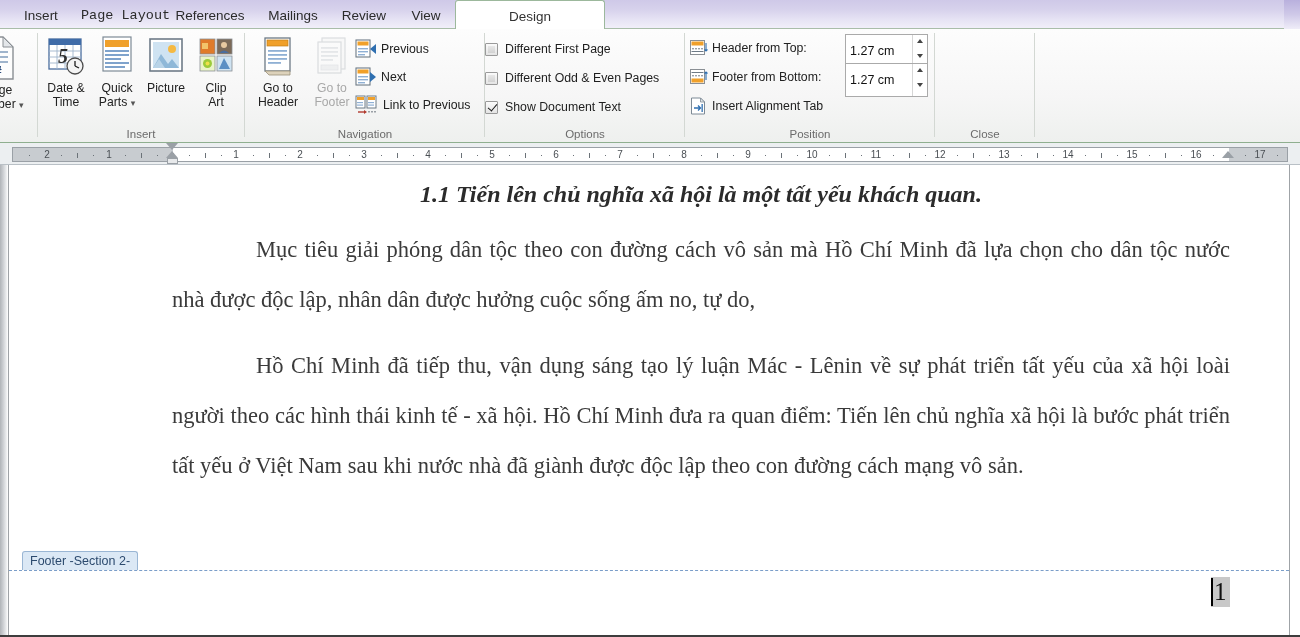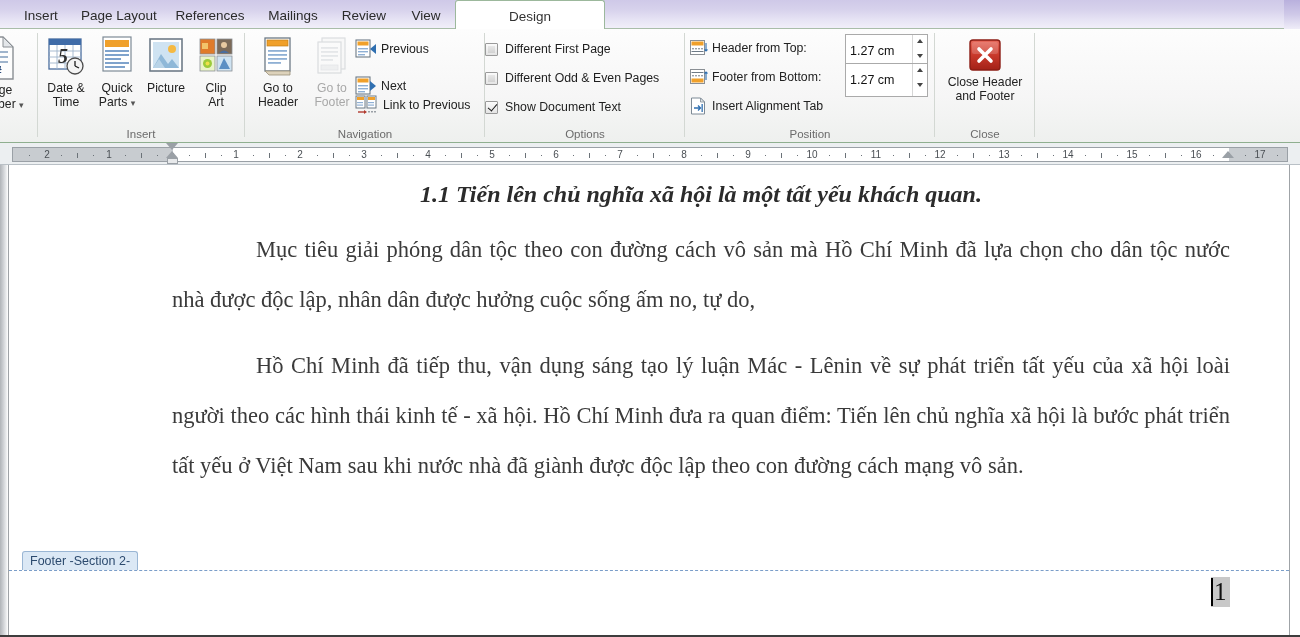--- a/index.html
+++ b/index.html
@@ -364,21 +364,21 @@
   }
 
   
   .ic { display: inline-block; position: relative; vertical-align: middle; flex: none; }
 </style>
 </head>
 <body>
 
 <div class="tabbar">
   <div class="tab" style="left:10px;width:62px;">Insert</div>
-  <div class="tab" style="left:72px;width:92px;">Page Layout</div>
+  <div class="tab" style="left:72px;width:92px;font-family:Liberation Mono, monospace;">Page Layout</div>
   <div class="tab" style="left:164px;width:92px;">References</div>
   <div class="tab" style="left:256px;width:74px;">Mailings</div>
   <div class="tab" style="left:330px;width:68px;">Review</div>
   <div class="tab" style="left:398px;width:56px;">View</div>
   <div class="tab active" style="left:455px;width:150px;">Design</div>
   <div class="tab-strip-right"></div>
 </div>
 
 <div class="ribbon">
   <div class="ribbon-inner">
@@ -532,21 +532,21 @@
               <rect x="3" y="9" width="10" height="1.4"></rect>
               <rect x="3" y="12" width="10" height="1.4"></rect>
               <rect x="3" y="15" width="7" height="1.4"></rect>
             </g>
             <path d="M21 5 L15 10 L21 15 Z" fill="#2f6fb0"></path>
           </svg>
         </span>
         <span class="lbl">Previous</span>
       </div>
 
-      <div class="smallbtn" style="left:110px; top:37px;margin-top:9px;">
+      <div class="smallbtn" style="left:110px; top:37px;">
         <span class="ic" style="width:22px;height:20px;">
           <svg width="22" height="20" viewBox="0 0 22 20">
             <rect x="1" y="1" width="14" height="17" fill="#ffffff" stroke="#6d7a86" stroke-width="1.1"></rect>
             <rect x="2.5" y="2.5" width="11" height="4" fill="#f0a02a"></rect>
             <g fill="#8fb0d4">
               <rect x="3" y="9" width="10" height="1.4"></rect>
               <rect x="3" y="12" width="10" height="1.4"></rect>
               <rect x="3" y="15" width="7" height="1.4"></rect>
             </g>
             <path d="M15 5 L21 10 L15 15 Z" fill="#2f6fb0"></path>
@@ -677,38 +677,20 @@
           </svg>
         </span>
         <span class="lbl">Insert Alignment Tab</span>
       </div>
 
       <div class="group-label">Position</div>
       <div class="group-sep" style="left:249px;"></div>
     </div>
 
     <div class="group" style="left:935px;width:100px;">
-      <div class="bigbtn" style="left:4px; top:8px; width:92px;">
-        <span class="ic gl" style="width:36px;height:36px;">
-          <svg width="36" height="36" viewBox="0 0 36 36">
-            <defs>
-              <linearGradient id="gx" x1="0" y1="0" x2="0" y2="1">
-                <stop offset="0%" stop-color="#e86a5c"></stop>
-                <stop offset="50%" stop-color="#c9392b"></stop>
-                <stop offset="100%" stop-color="#a32117"></stop>
-              </linearGradient>
-            </defs>
-            <rect x="3" y="3" width="30" height="30" rx="3" fill="url(#gx)" stroke="#8c1d14" stroke-width="1.4"></rect>
-            <rect x="5" y="5" width="26" height="12" rx="2" fill="#ffffff" opacity="0.16"></rect>
-            <path d="M12 12 L24 24 M24 12 L12 24" stroke="#ffffff" stroke-width="3.6" stroke-linecap="round"></path>
-          </svg>
-        </span>
-        <span class="lbl">Close Header</span>
-        <span class="lbl">and Footer</span>
-      </div>
       <div class="group-label">Close</div>
       <div class="group-sep" style="left:99px;"></div>
     </div>
 
   </div>
 </div>
 
 <div class="ruler">
   <div class="ruler-band">
     <div class="ruler-white" id="ruler-white" style="left: 160px; width: 1056px;"></div>

